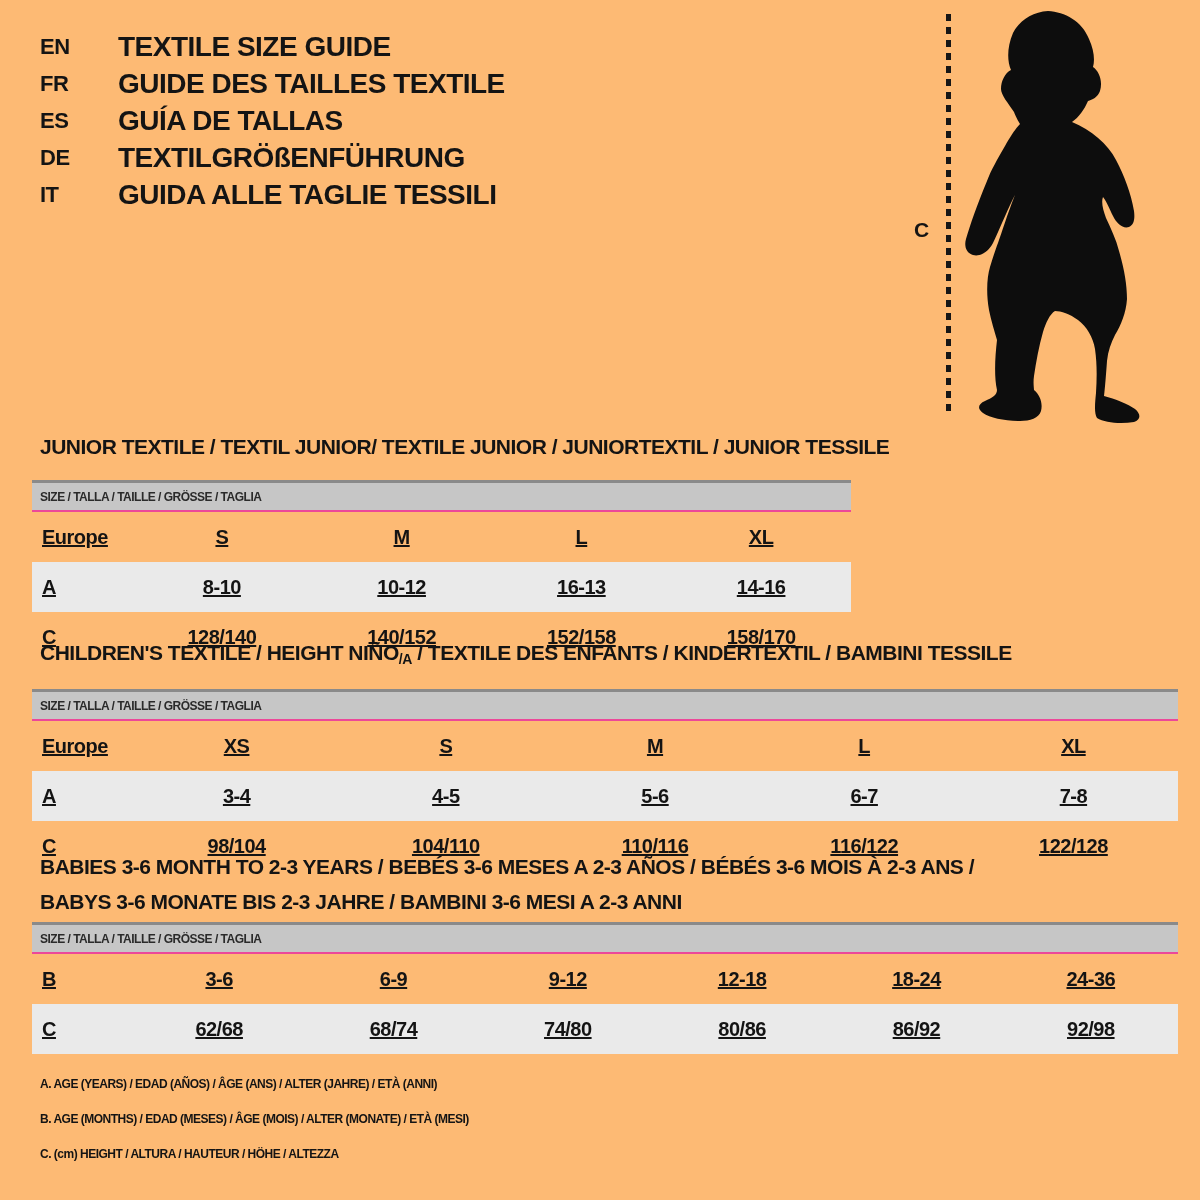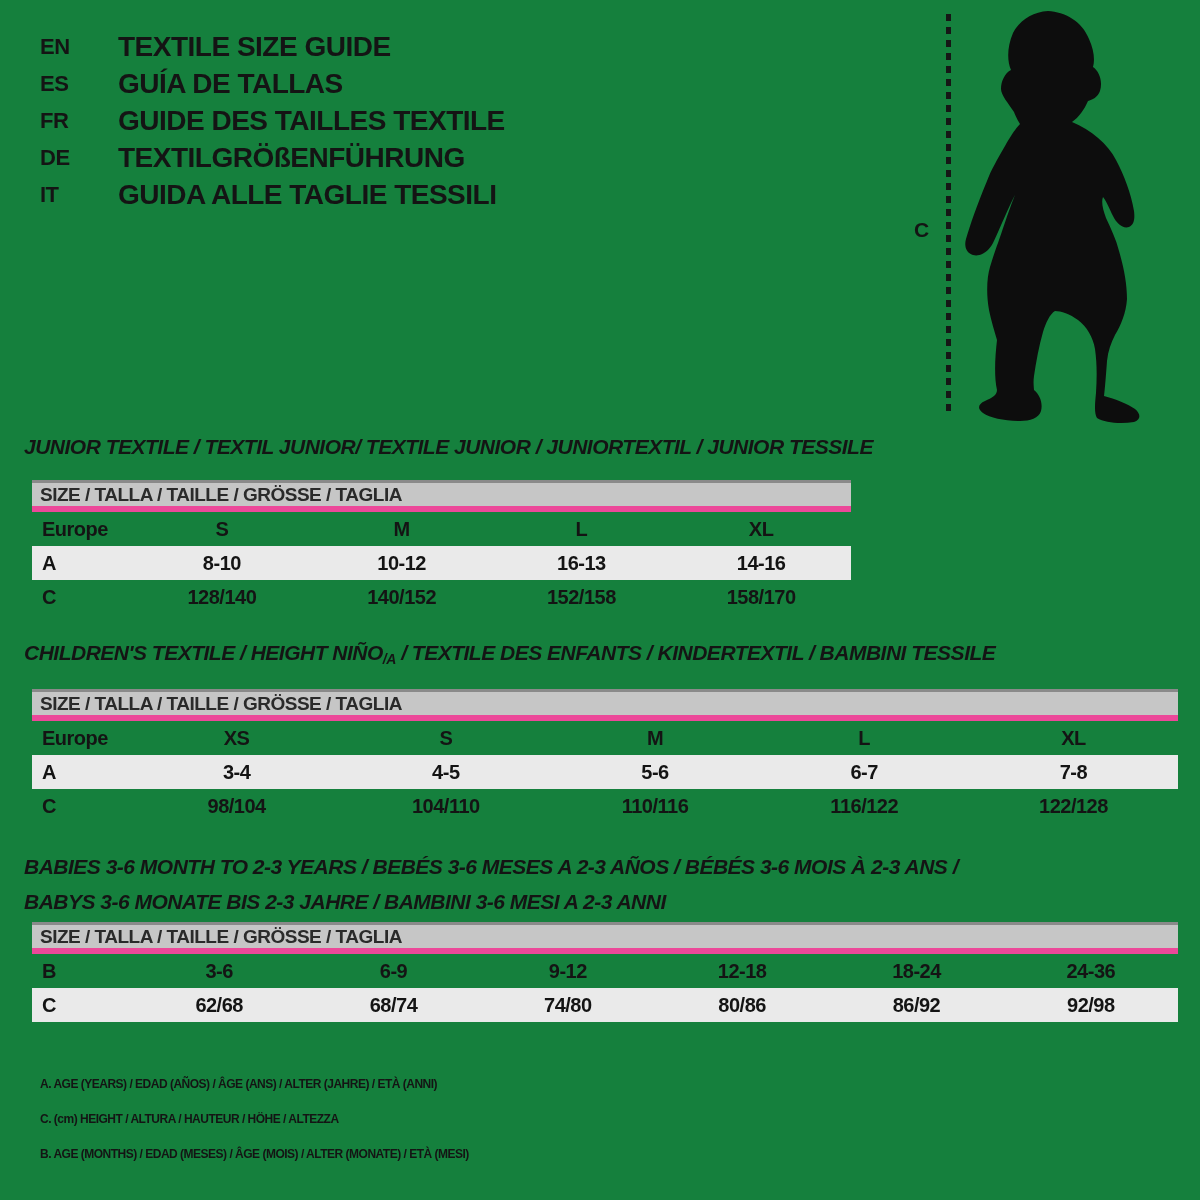--- a/index.html
+++ b/index.html
@@ -1,72 +1,72 @@
 <!DOCTYPE html>
 <html><head>
 <meta charset="utf-8">
 <style>
   html,body { margin:0; padding:0; background:#ffffff; }
   .page {
-    position:relative; width:1200px; height:1200px; background:#15803d;
+    position:relative; width:1200px; height:1200px; background:#fdba74;
     font-family:"Liberation Sans", sans-serif; color:#141414; overflow:hidden;
   }
 
   
   .lang-block { position:absolute; left:40px; top:28px; }
   .lang-row { display:flex; height:37px; align-items:center; }
   .lang-code { width:78px; font-size:22px; font-weight:bold; letter-spacing:-0.5px; }
   .lang-title { font-size:28px; font-weight:bold; letter-spacing:-0.5px; white-space:nowrap; }
 
   
   .fig-dash {
     position:absolute; left:946px; top:14px; width:5px; height:402px;
     background:repeating-linear-gradient(to bottom, #161616 0px, #161616 7px, transparent 7px, transparent 13px);
   }
   .fig-label { position:absolute; left:914px; top:218px; font-size:21px; font-weight:bold; }
   .toddler-svg { position:absolute; left:945px; top:5px; }
 
   
-  .sec-title { position:absolute; left:24px; font-size:21px; font-weight:bold; letter-spacing:-0.5px; white-space:nowrap; line-height:24px;font-style:italic; }
+  .sec-title { position:absolute; left:40px; font-size:21px; font-weight:bold; letter-spacing:-0.5px; white-space:nowrap; line-height:24px; }
   .sec-title .subA { font-size:14px; vertical-align:-4px; letter-spacing:-0.5px; }
 
   
   .size-table { position:absolute; left:32px; }
   .size-bar {
     box-sizing:border-box; height:32px; background:#c6c6c6;
-    border-top:3px solid #8a8a8a; border-bottom:6px solid #ec4899;
+    border-top:3px solid #8a8a8a; border-bottom:2px solid #ec4899;
     display:flex; align-items:center; padding-left:8px;
-    font-size:19px; font-weight:bold; letter-spacing:-0.5px; color:#2a2a2a;
+    font-size:12px; font-weight:bold; letter-spacing:-0.5px; color:#2a2a2a;
   }
-  .trow { display:flex; align-items:center; height:34px; font-size:20px; font-weight:bold; letter-spacing:-0.5px; }
+  .trow { display:flex; align-items:center; height:50px; font-size:20px; font-weight:bold; letter-spacing:-0.5px;text-decoration:underline; }
   .trow.shaded { background:#eaeaea; }
   .tlabel { width:100px; padding-left:10px; box-sizing:border-box; }
   .tcell { flex:1; text-align:center; }
 
   
   .legend { position:absolute; left:40px; top:1066px; }
   .legend-line { height:35px; display:flex; align-items:center; font-size:12px; font-weight:bold; letter-spacing:-0.5px; white-space:nowrap; }
 </style>
 </head>
 <body>
 
 <div class="page">
 
   <div class="lang-block">
     <div class="lang-row">
       <span class="lang-code">EN</span>
       <span class="lang-title">TEXTILE SIZE GUIDE</span>
     </div>
     <div class="lang-row">
+      <span class="lang-code">FR</span>
+      <span class="lang-title">GUIDE DES TAILLES TEXTILE</span>
+    </div>
+    <div class="lang-row">
       <span class="lang-code">ES</span>
       <span class="lang-title">GUÍA DE TALLAS</span>
-    </div>
-    <div class="lang-row">
-      <span class="lang-code">FR</span>
-      <span class="lang-title">GUIDE DES TAILLES TEXTILE</span>
     </div>
     <div class="lang-row">
       <span class="lang-code">DE</span>
       <span class="lang-title">TEXTILGRÖßENFÜHRUNG</span>
     </div>
     <div class="lang-row">
       <span class="lang-code">IT</span>
       <span class="lang-title">GUIDA ALLE TAGLIE TESSILI</span>
     </div>
   </div>
@@ -180,17 +180,17 @@
       <span class="tcell">68/74</span>
       <span class="tcell">74/80</span>
       <span class="tcell">80/86</span>
       <span class="tcell">86/92</span>
       <span class="tcell">92/98</span>
     </div>
   </div>
 
   <div class="legend">
     <div class="legend-line">A. AGE (YEARS) / EDAD (AÑOS) / ÂGE (ANS) / ALTER (JAHRE) / ETÀ (ANNI)</div>
+    <div class="legend-line">B. AGE (MONTHS) / EDAD (MESES) / ÂGE (MOIS) / ALTER (MONATE) / ETÀ (MESI)</div>
     <div class="legend-line">C. (cm) HEIGHT / ALTURA / HAUTEUR / HÖHE / ALTEZZA</div>
-    <div class="legend-line">B. AGE (MONTHS) / EDAD (MESES) / ÂGE (MOIS) / ALTER (MONATE) / ETÀ (MESI)</div>
   </div>
 
 </div>
 
 </body></html>

